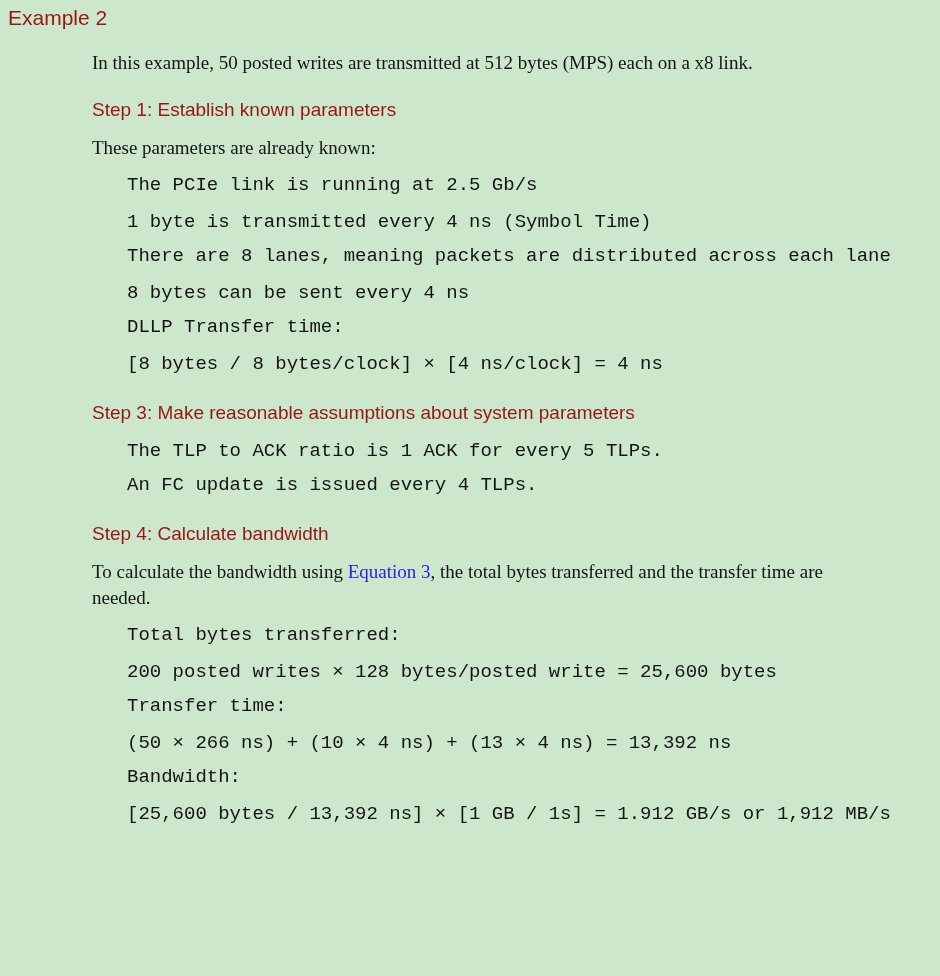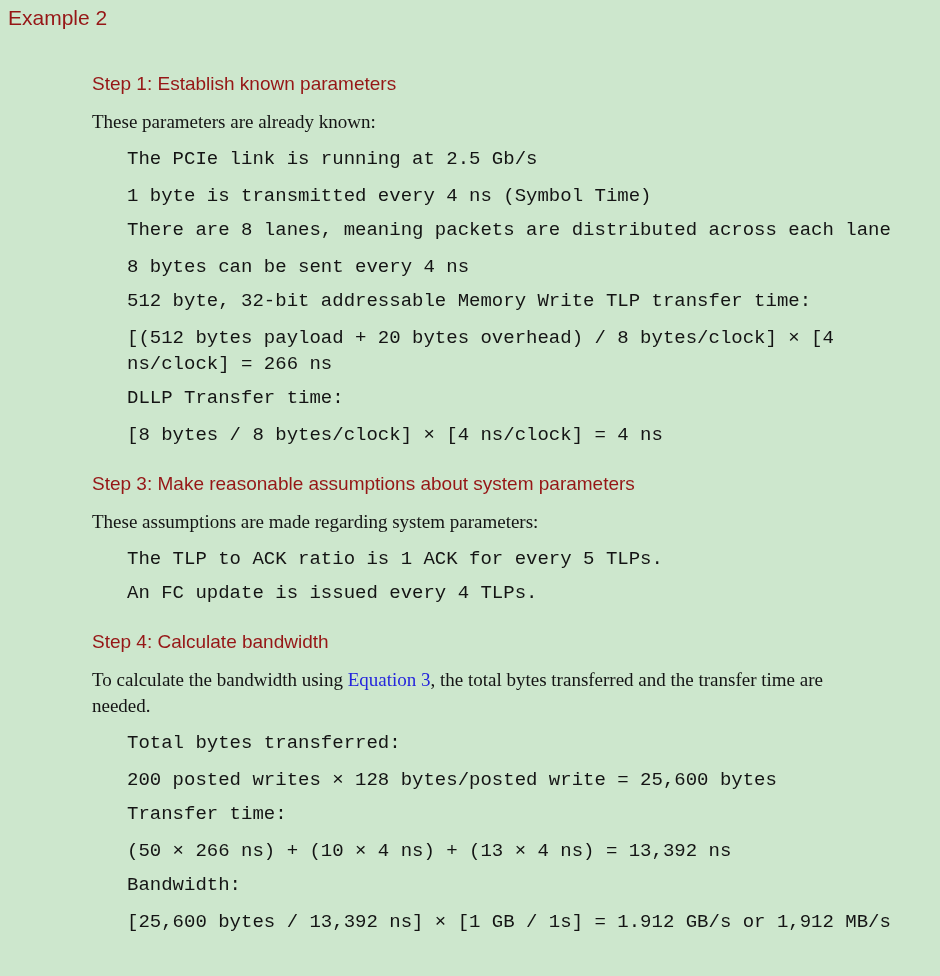--- a/index.html
+++ b/index.html
@@ -73,20 +73,21 @@
     cursor: pointer;
   }
 </style>
 </head>
 <body>
 
 <div class="doc">
   <h1 class="example-title">Example 2</h1>
 
   <div class="content">
+    <p class="intro">In this example, 50 posted writes are transmitted at 512 bytes (MPS) each on a x8 link.</p>
 
     <section class="step step-1">
       <h2 class="step-heading">Step 1: Establish known parameters</h2>
       <p class="lead">These parameters are already known:</p>
 
       <div class="bullet">
         <span class="marker"><span class="dot"></span></span>
         <div class="bl">
           <div class="line">The PCIe link is running at 2.5 Gb/s</div>
           <div class="line">1 byte is transmitted every 4 ns (Symbol Time)</div>
@@ -99,36 +100,28 @@
           <div class="line">8 bytes can be sent every 4 ns</div>
         </div>
       </div>
     </section>
 
     <section class="step step-2">
 
       <div class="bullet">
         <span class="marker"><span class="dot"></span></span>
         <div class="bl">
-          <div class="line">512 byte, 32-bit addressable Memory Write TLP transfer time:</div>
-          <div class="line">[(512 bytes payload + 20 bytes overhead) / 8 bytes/clock] × [4 ns/clock] = 266 ns</div>
-        </div>
-      </div>
-      <div class="bullet">
-        <span class="marker"><span class="dot"></span></span>
-        <div class="bl">
           <div class="line">DLLP Transfer time:</div>
           <div class="line">[8 bytes / 8 bytes/clock] × [4 ns/clock] = 4 ns</div>
         </div>
       </div>
     </section>
 
     <section class="step step-3">
       <h2 class="step-heading">Step 3: Make reasonable assumptions about system parameters</h2>
-      <p class="lead">These assumptions are made regarding system parameters:</p>
 
       <div class="bullet">
         <span class="marker"><span class="dot"></span></span>
         <div class="bl">
           <div class="line">The TLP to ACK ratio is 1 ACK for every 5 TLPs.</div>
         </div>
       </div>
       <div class="bullet">
         <span class="marker"><span class="dot"></span></span>
         <div class="bl">

